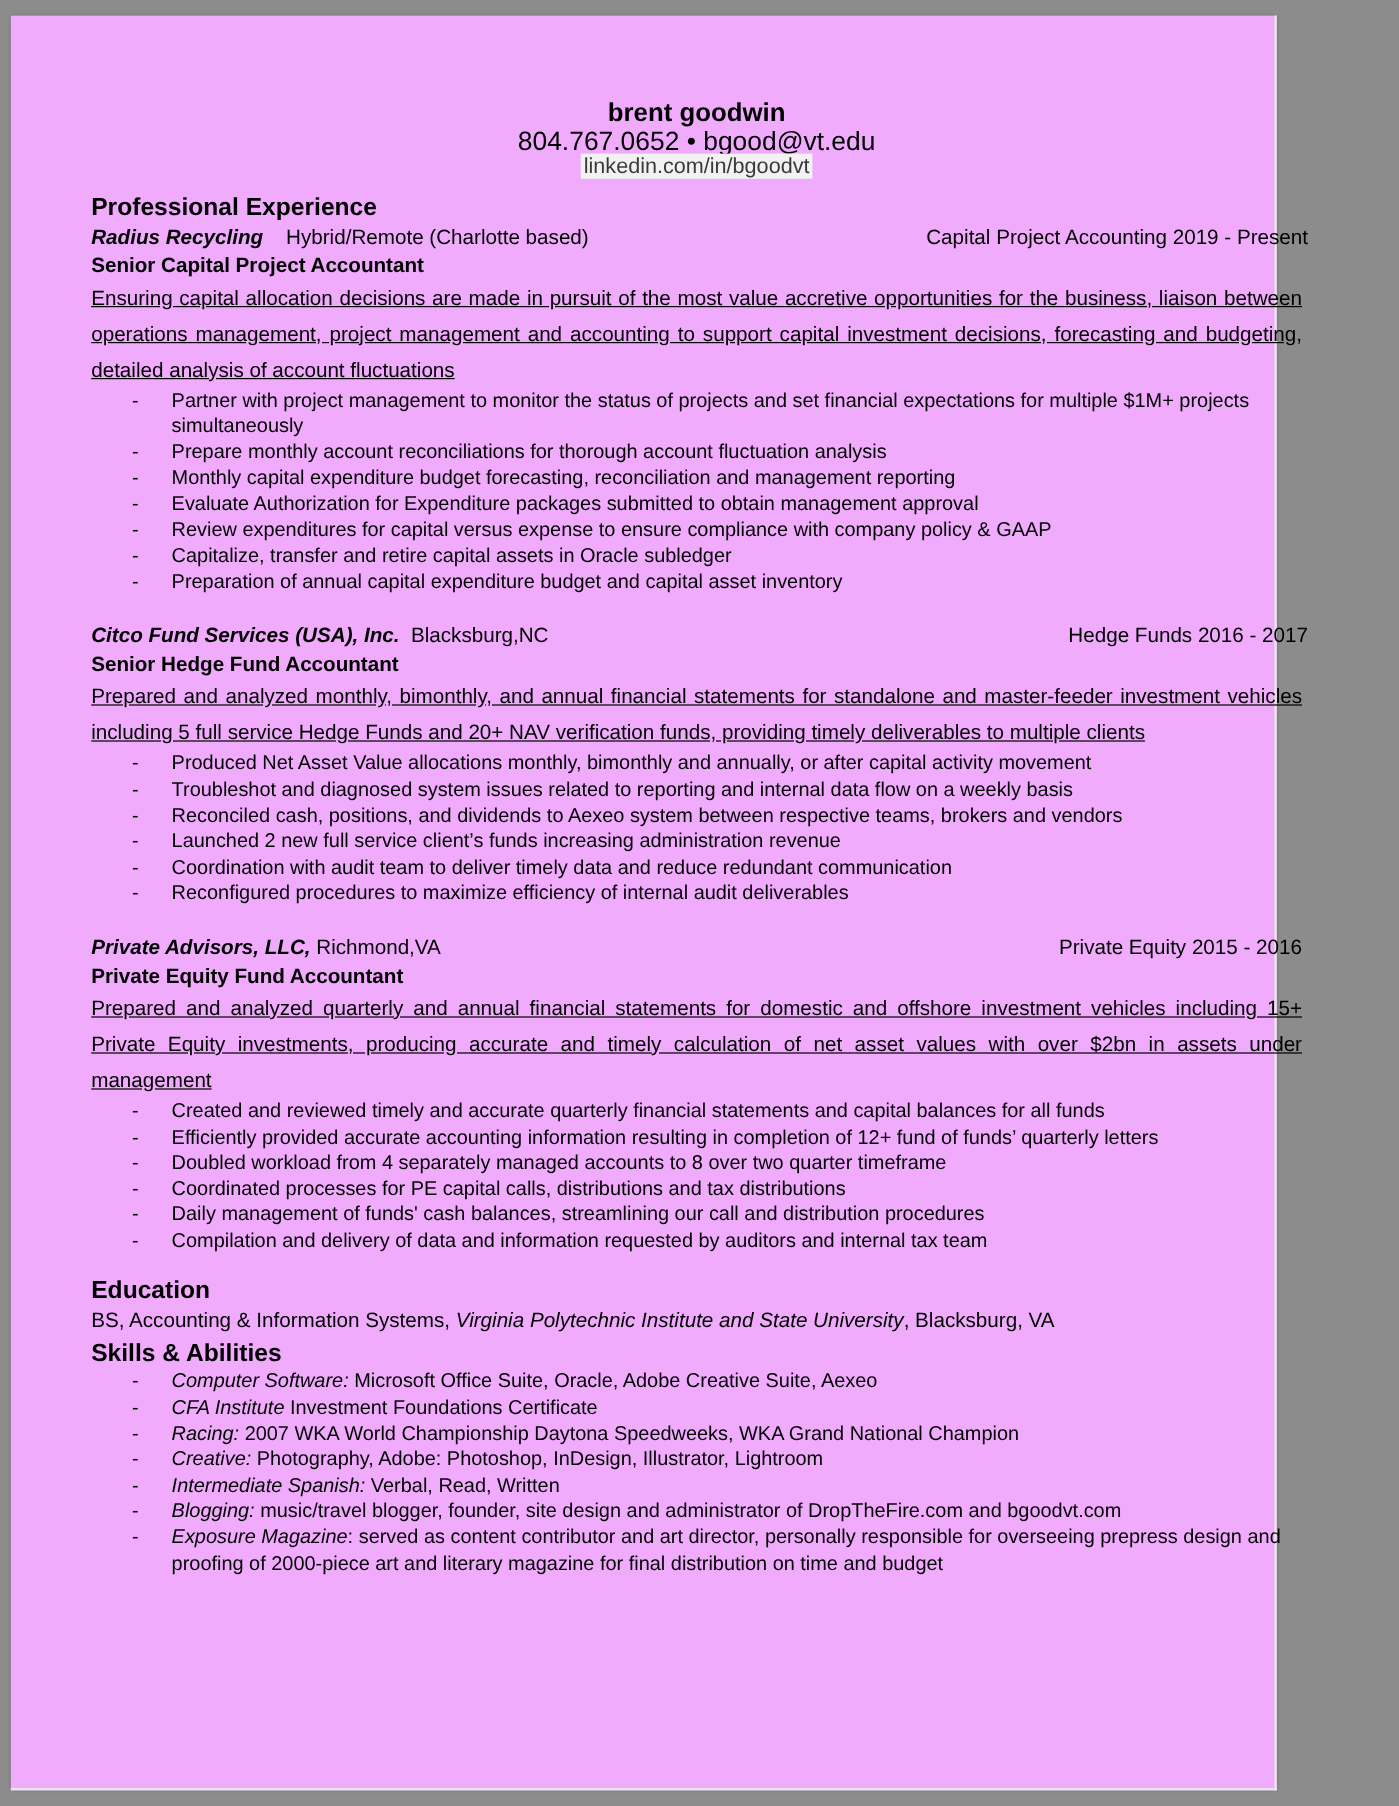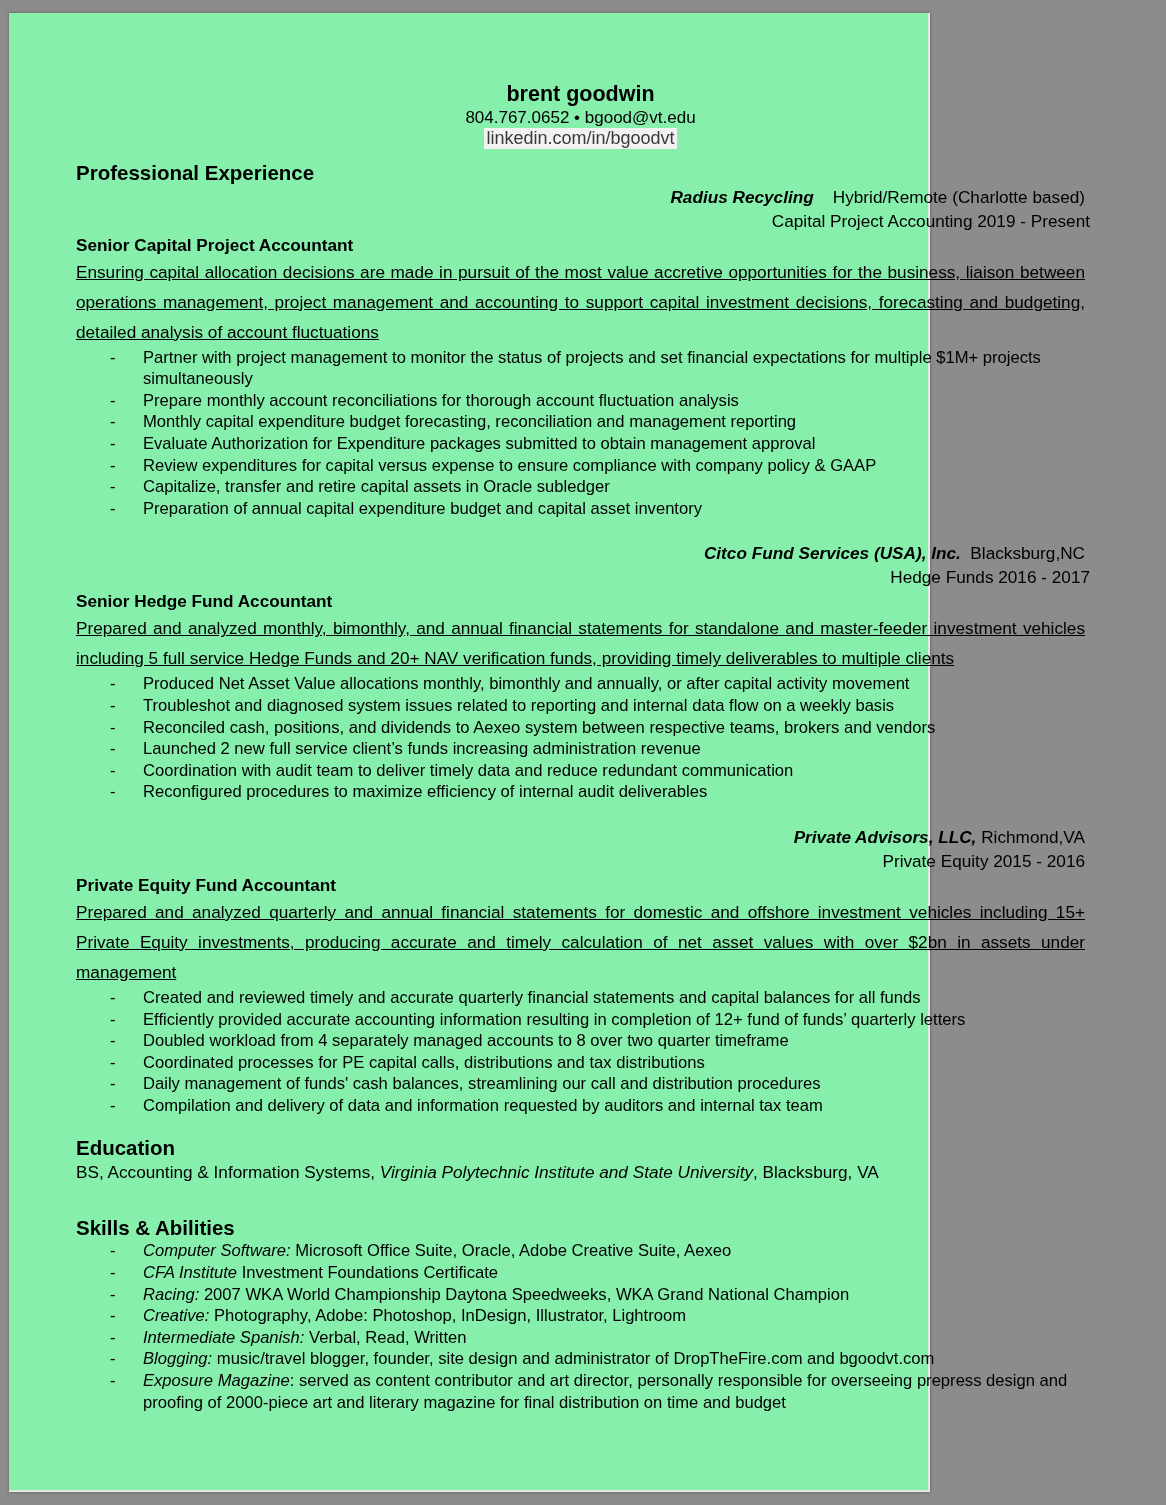--- a/index.html
+++ b/index.html
@@ -6,42 +6,42 @@
     html, body {
       width: 1166px; height: 1505px;
       background: #8c8c8c;
       overflow: hidden;
       font-family: "Liberation Sans", sans-serif;
       color: #000;
     }
     .page {
       position: absolute;
       left: 9px; top: 13px;
-      width: 921px; height: 1479px;
-      background: #86efac;
+      width: 1055px; height: 1479px;
+      background: #f0abfc;
       box-shadow: 0 0 3px rgba(0,0,0,0.35);
       border-right: 2px solid #e6e6e6;
       border-bottom: 2px solid #e6e6e6;
     }
     .content {
       position: absolute;
       left: 67px; top: 68px;
       width: 1009px;
       font-size: 17.2px;
       line-height: 21.6px;
     }
     .header { text-align: center; margin-left: 0; }
     .name { font-weight: bold; font-size: 21.5px; line-height: 26px; margin-top: 0; }
-    .contact { font-size: 17px; line-height: 21px; }
+    .contact { font-size: 22px; line-height: 21px; }
     .linkedin { font-size: 18px; line-height: 21px; color: #3a3a3a; background: #f2f2f2; display: inline-block; padding: 0 2px; }
     .section-title { font-weight: bold; font-size: 20.5px; line-height: 24px; }
     .section-title.first { margin-top: 11px; }
     .section-title.edu { margin-top: 20px; }
-    .section-title.skills { margin-top: 32px; }
-    .job-header { display: flex; justify-content: space-between; align-items: flex-end; line-height: 24px; flex-direction: column; }
+    .section-title.skills { margin-top: 4px; }
+    .job-header { display: flex; justify-content: space-between; align-items: center; line-height: 24px; }
     .job-header .left { white-space: pre; }
     .company { font-weight: bold; font-style: italic; }
     .dept { font-weight: normal; }
     .role { font-weight: bold; line-height: 24px; }
     .summary { text-align: justify; line-height: 30px; text-decoration: underline; }
     .bullets { list-style: none; margin-top: 0; }
     .bullets li {
       position: relative;
       padding-left: 67px;
       line-height: 21.6px;

